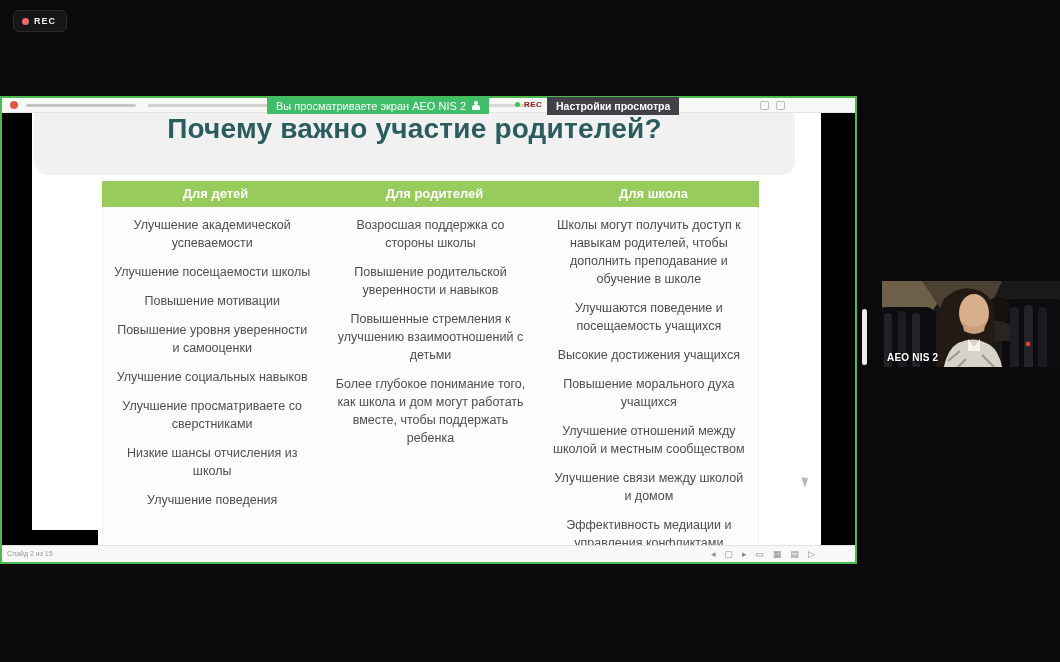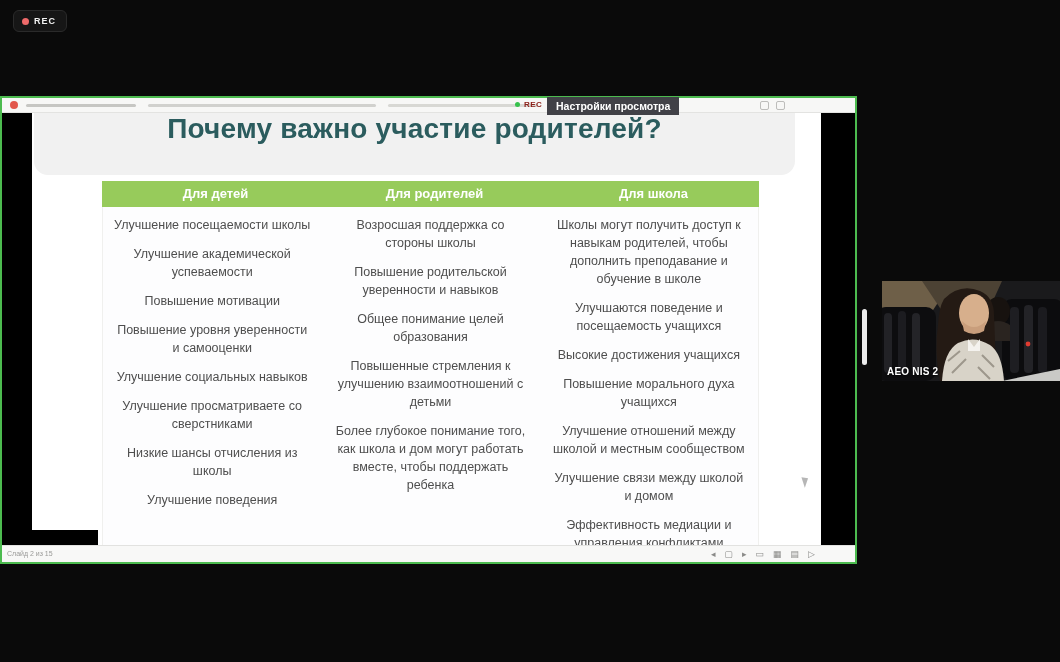--- a/index.html
+++ b/index.html
@@ -89,21 +89,21 @@
   .statusbar-text{position:absolute;left:5px;top:4px;font-size:7px;color:#9a9a98;}
   .statusbar-icons{position:absolute;right:40px;top:1px;display:flex;gap:9px;}
   .sb-ic{font-size:9px;color:#8a8a88;line-height:14px;cursor:default;}
   
   .panel-handle{
     position:absolute;left:862px;top:309px;width:5px;height:56px;
     background:#ececec;border-radius:3px;
   }
   
   .video-thumb{
-    position:absolute;left:882px;top:281px;width:178px;height:100px;
+    position:absolute;left:882px;top:281px;width:178px;height:86px;
     background:#101012;overflow:hidden;
   }
   .video-thumb svg{display:block;}
   .participant-name{
     position:absolute;left:5px;bottom:4px;color:#ffffff;font-size:10px;font-weight:bold;
     text-shadow:0 1px 2px rgba(0,0,0,.9);letter-spacing:.2px;
   }
   
   .mouse-cursor{
     position:absolute;left:801px;top:378px;width:0;height:0;opacity:.65;
@@ -122,20 +122,24 @@
 <div class="share-window">
 
   <div class="app-titlebar">
     <span class="app-icon"></span>
     <span class="skel s1"></span>
     <span class="skel s2"></span>
     <span class="skel s3"></span>
     <span class="winctl c1"></span>
     <span class="winctl c2"></span>
 
+    <div class="viewing-banner">
+      <span>Вы просматриваете экран AEO NIS 2</span>
+      <span class="share-audio-icon"></span>
+    </div>
     <div class="rec-inline">
       <span class="green-dot"></span>
       <span class="rec-text">REC</span>
     </div>
     <button class="settings-button">Настройки просмотра</button>
   </div>
 
   <div class="slide-area">
     <div class="side-black left"></div>
     <div class="side-black right"></div>
@@ -146,33 +150,32 @@
       </div>
 
       <div class="slide-table">
         <div class="tbl-header">
             <div class="hcell">Для детей</div>
             <div class="hcell">Для родителей</div>
             <div class="hcell">Для школа</div>
           </div>
         <div class="tbl-body">
             <div class="bcol">
+              <div class="cell-item">Улучшение академической успеваемости</div>
               <div class="cell-item">Улучшение посещаемости школы</div>
-              <div class="cell-item">Улучшение академической успеваемости</div>
               <div class="cell-item">Повышение мотивации</div>
               <div class="cell-item">Повышение уровня уверенности и самооценки</div>
               <div class="cell-item">Улучшение социальных навыков</div>
               <div class="cell-item">Улучшение просматриваете со сверстниками</div>
               <div class="cell-item">Низкие шансы отчисления из школы</div>
               <div class="cell-item">Улучшение поведения</div>
             </div>
             <div class="bcol">
               <div class="cell-item">Возросшая поддержка со стороны школы</div>
               <div class="cell-item">Повышение родительской уверенности и навыков</div>
-              <div class="cell-item">Общее понимание целей образования</div>
               <div class="cell-item">Повышенные стремления к улучшению взаимоотношений с детьми</div>
               <div class="cell-item">Более глубокое понимание того, как школа и дом могут работать вместе, чтобы поддержать ребенка</div>
             </div>
             <div class="bcol">
               <div class="cell-item">Школы могут получить доступ к навыкам родителей, чтобы дополнить преподавание и обучение в школе</div>
               <div class="cell-item">Улучшаются поведение и посещаемость учащихся</div>
               <div class="cell-item">Высокие достижения учащихся</div>
               <div class="cell-item">Повышение морального духа учащихся</div>
               <div class="cell-item">Улучшение отношений между школой и местным сообществом</div>
               <div class="cell-item">Улучшение связи между школой и домом</div>

